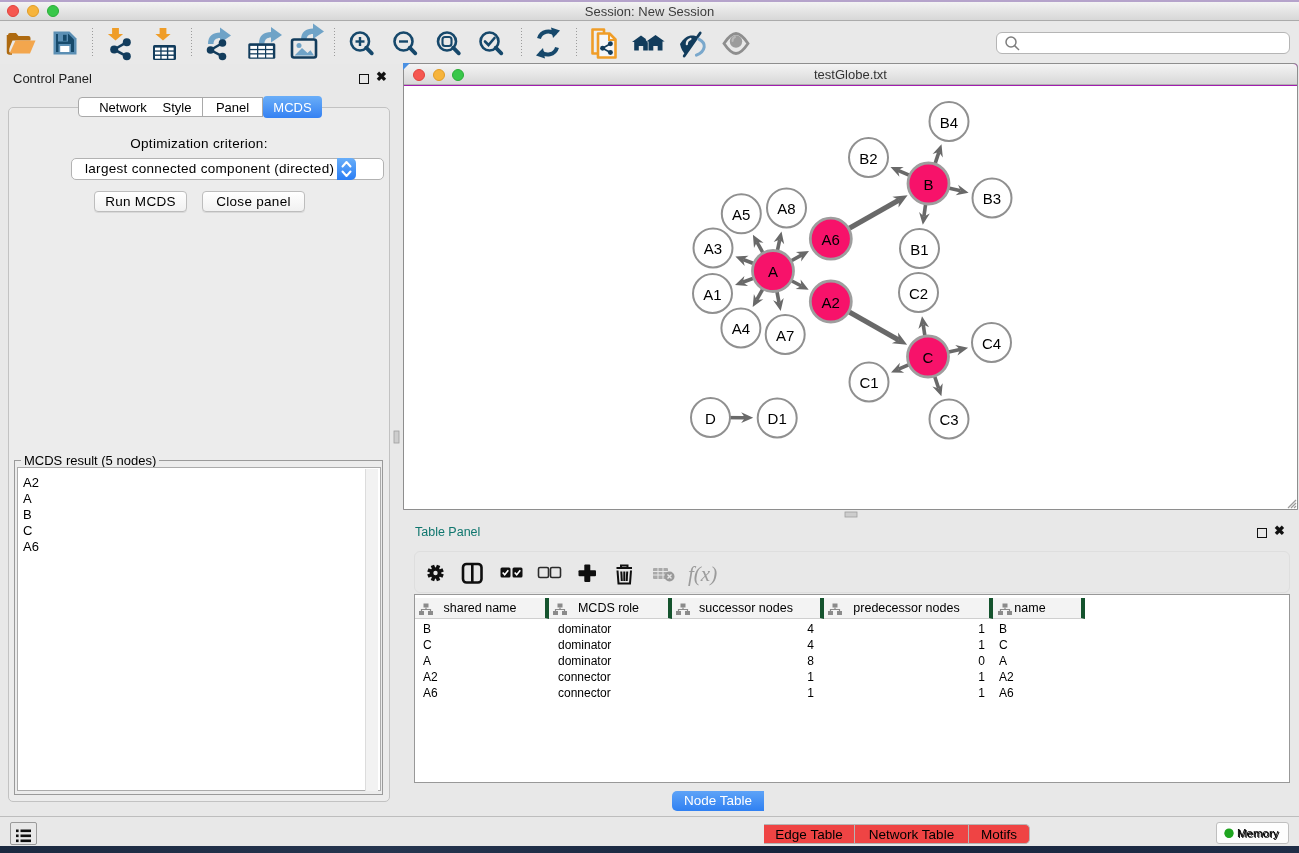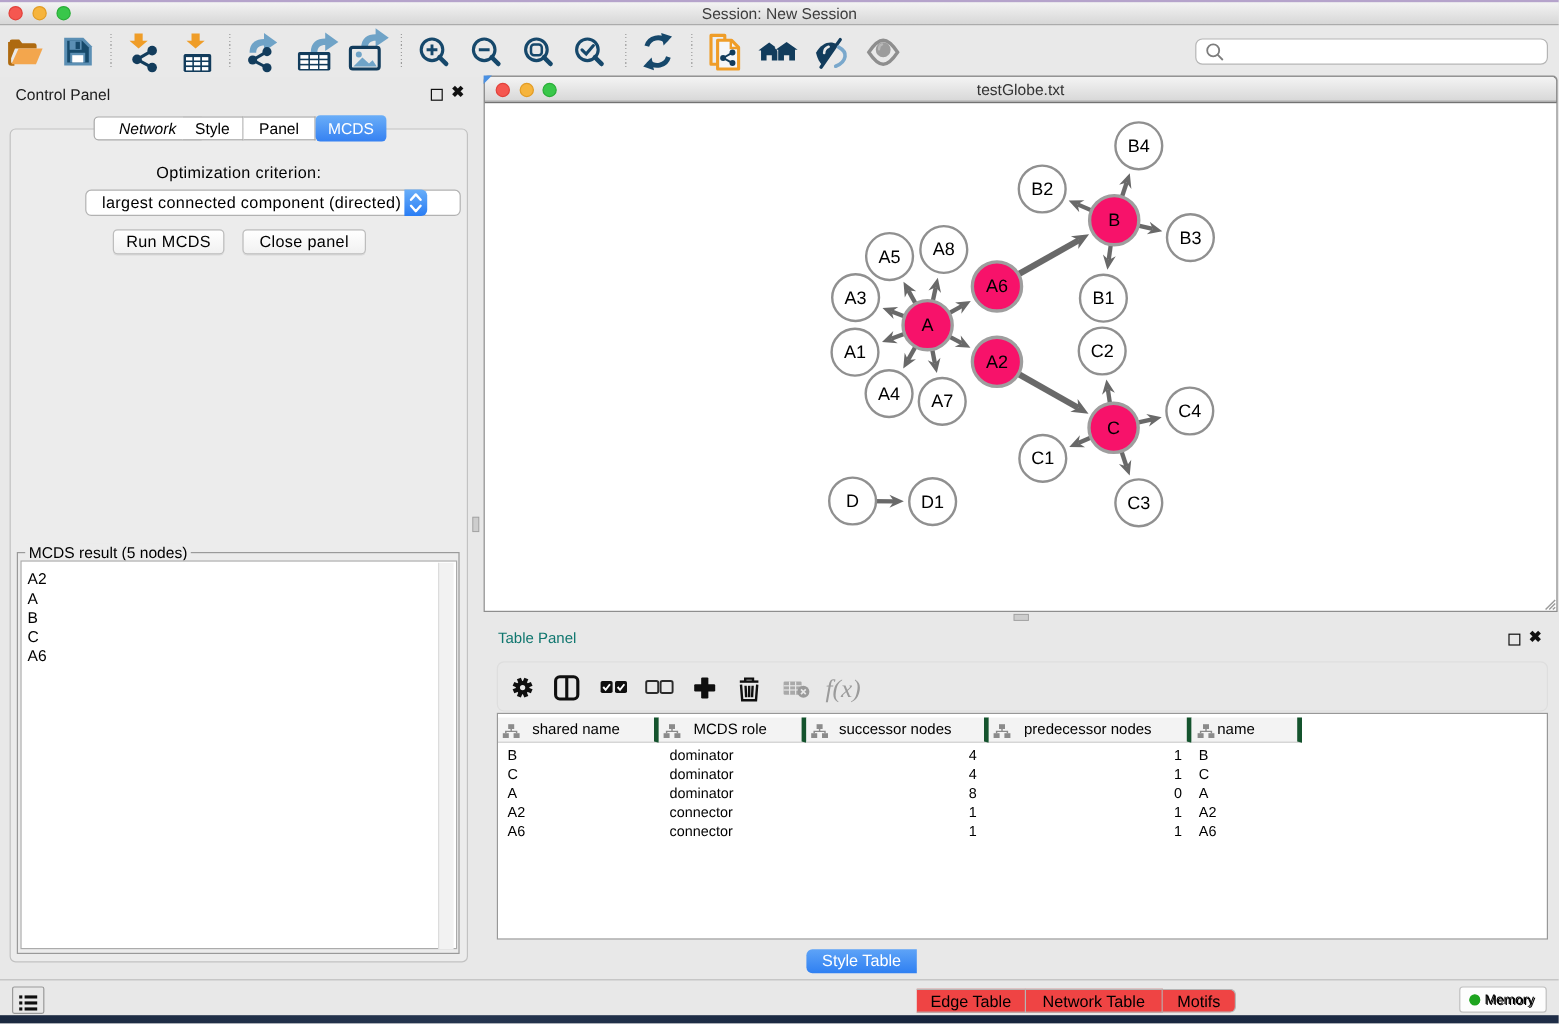--- a/index.html
+++ b/index.html
@@ -22,21 +22,21 @@
   border:1px solid #b5b5b5; border-radius:6px; }
 
 
 #cpTitle { left:13px; top:71px; font-size:13px; color:#1d1d1d; }
 #cpFloat { left:359px; top:74px; width:10px; height:10px; border:1.6px solid #111; }
 #cpClose { left:376px; top:69px; font-size:13px; font-weight:bold; color:#111; }
 #cpInner { left:8px; top:107px; width:382px; height:695px; background:#ececec;
   border:1px solid #c2c2c2; border-radius:5px; }
 .cptab { top:97px; height:20px; background:#fff; border:1px solid #a9a9a9; border-left:none;
   font-size:13px; color:#000; text-align:center; line-height:20px; }
-#tabNetwork { left:78px; width:90px; border-left:1px solid #a9a9a9; border-radius:4px 0 0 4px;font-style:italic; }
+#tabNetwork { left:78px; width:90px; border-left:1px solid #a9a9a9; border-radius:4px 0 0 4px; }
 #tabStyle { left:152px; width:51px; }
 #tabSelect { left:203px; width:60px; }
 #tabMCDS { left:263px; top:95.5px; width:59px; height:22.5px; border:none; border-radius:4px;
   background:linear-gradient(#6aaef8,#3581f2); color:#fff; font-size:13px; text-align:center; line-height:23px; }
 #optLabel { left:8px; top:136px; width:382px; text-align:center; font-size:13.5px; color:#000; letter-spacing:0.3px; }
 #combo { left:43px; top:158px; width:313px; height:22px; background:#fff;
   border:1px solid #b2b2b2; border-radius:5px; font-size:13.5px; color:#000; line-height:20px; padding-left:13px; letter-spacing:0.3px;margin-left:28px; }
 #comboCap { left:337px; top:158px; width:19px; height:22px; border-radius:0 5px 5px 0;
   background:linear-gradient(#68aef9,#2a7df4); }
 .btn { top:191px; height:21px; letter-spacing:0.3px; background:linear-gradient(#ffffff,#f1f1f1);
@@ -45,21 +45,21 @@
 #btnRun { left:94px; width:93px; }
 #btnClose { left:202px; width:103px; }
 #fieldset { left:14px; top:460px; width:369px; height:335px; border:1px solid #9a9a9a; }
 #fsLegend { left:21px; top:453px; font-size:13px; color:#000; background:#ececec; padding:0 3px; }
 #mcdsList { left:17px; top:467px; width:364px; height:324px; background:#fff; border:1px solid #ababab; }
 #mcdsList .li { position:absolute; left:5px; font-size:13px; color:#000; }
 #mcdsScroll { position:absolute; right:2px; top:1px; width:13px; height:322px;
   background:#f2f2f2; border-left:1px solid #dcdcdc; }
 
 
-#netwin { left:403px; top:63px; width:895px; height:447px; background:#737373;
+#netwin { left:403px; top:63px; width:895px; height:447px; background:#a21caf;
   border:1px solid #8e8e8e; border-radius:4px 4px 0 0; }
 #nettitle { left:0; top:0; width:893px; height:21px; background:linear-gradient(#f4f4f4,#d8d8d8);
   border-bottom:1px solid #b0b0b0; border-radius:4px 4px 0 0; }
 #nettitle .t { width:100%; text-align:center; font-size:13px; color:#333; line-height:21px; }
 #netcanvas { left:0; top:22px; width:893px; height:423px; background:#fff; }
 
 
 #tpTitle { left:415px; top:525px; font-size:12.5px; color:#0f766e; }
 #tpFloat { left:1257px; top:528px; width:10px; height:10px; border:1.6px solid #111; }
 #tpClose { left:1274px; top:523px; font-size:13px; font-weight:bold; color:#111; }
@@ -447,21 +447,21 @@
     <div class="trow" style="left:558px;top:670px;">connector</div>
     <div class="trow" style="left:714px;top:670px;width:100px;text-align:right;">1</div>
     <div class="trow" style="left:885px;top:670px;width:100px;text-align:right;">1</div>
     <div class="trow" style="left:999px;top:670px;">A2</div>
     <div class="trow" style="left:423px;top:686px;">A6</div>
     <div class="trow" style="left:558px;top:686px;">connector</div>
     <div class="trow" style="left:714px;top:686px;width:100px;text-align:right;">1</div>
     <div class="trow" style="left:885px;top:686px;width:100px;text-align:right;">1</div>
     <div class="trow" style="left:999px;top:686px;">A6</div>
   </div>
-<div class="abs btab" id="btabNode">Style Table</div>
+<div class="abs btab" id="btabNode">Node Table</div>
 <div class="abs btab" id="btabEdge">Edge Table</div>
 <div class="abs btab" id="btabNetwork">Network Table</div>
 <div class="abs btab" id="btabMotifs">Motifs</div>
 
 <div class="abs" id="statusline"></div>
 <div class="abs" id="hambtn"></div>
 <div class="abs" id="membtn">
     <svg width="71" height="20" viewBox="0 0 71 20" style="position:absolute;left:0;top:0;">
       <circle cx="12" cy="10.5" r="4.5" fill="#1ea41f"></circle>
       <text x="21" y="14.5" font-family="Liberation Sans, sans-serif" font-size="11.5" fill="#000">Memory</text>

